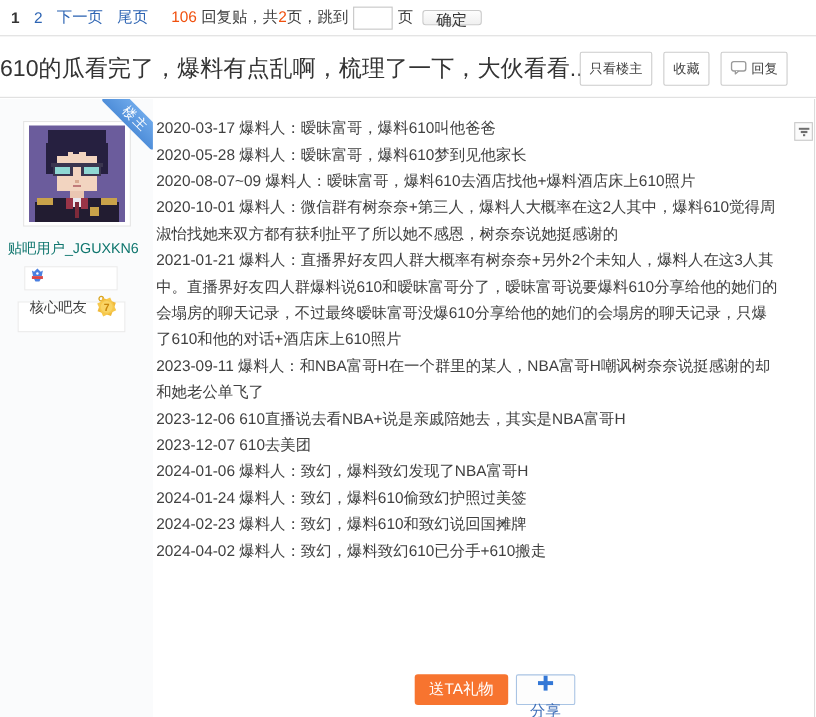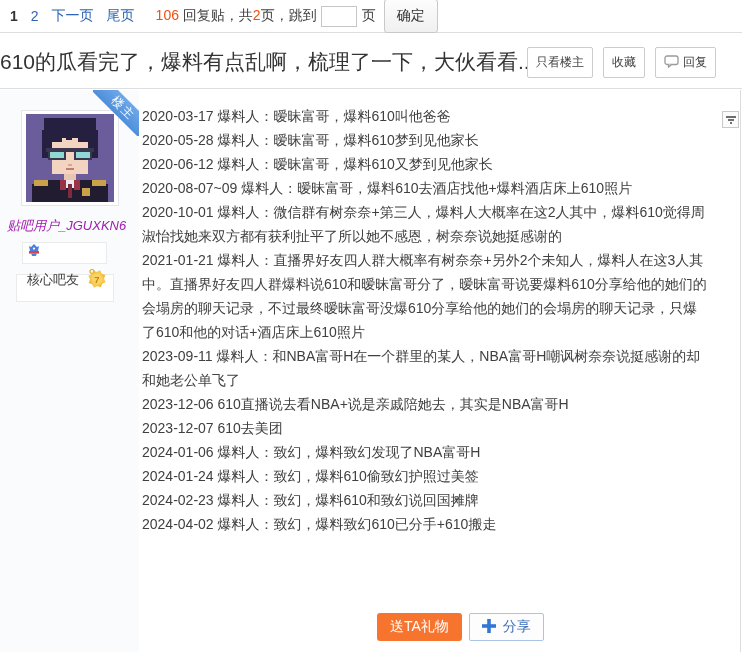--- a/index.html
+++ b/index.html
@@ -22,21 +22,21 @@
   }
   .pager .cur { font-weight:bold; color:#333; margin-right:13px; }
   .pager a.plink { color:#2d64b3; text-decoration:none; margin-right:13px; cursor:pointer; }
   .pager .count-wrap { margin-left:8px; color:#404040; }
   .pager .hl { color:#f0500e; }
   .jump-input {
     width:36px; height:21px; border:1px solid #c6c6c6; margin:0 5px 0 4px;
     font-size:13px; padding:0 3px;
   }
   .confirm-btn {
-    margin-left:8px; height:34px; padding:0 12px;
+    margin-left:8px; height:14px; padding:0 12px;
     background:linear-gradient(#fdfdfd,#f0f0f0);
     border:1px solid #c9c9c9; border-radius:3px;
     font-size:14px; color:#333; cursor:pointer;
     font-family:inherit;
   }
 
   
   .thread-header {
     position:absolute; top:33px; left:0; right:0; height:56px;
     border-bottom:1px solid #dedede;
@@ -68,22 +68,22 @@
     letter-spacing:2px;
   }
   .avatar-box {
     position:absolute; left:21px; top:20px; width:98px; height:96px;
     background:#fff; border:1px solid #e5e5e5;
     display:flex; align-items:center; justify-content:center;
   }
   .avatar-box svg { display:block; }
   .username {
     position:absolute; left:7px; top:127px; width:130px;
-    font-size:13px; color:#a21caf; text-decoration:none;
-    white-space:nowrap; cursor:pointer;font-style:italic;
+    font-size:13px; color:#0f766e; text-decoration:none;
+    white-space:nowrap; cursor:pointer;
   }
   .badge-box {
     position:absolute; left:22px; top:152px; width:85px; height:22px;
     background:#fff; border:1px solid #ebebeb;
     display:flex; align-items:center; padding-left:3px;
   }
   .core-box {
     position:absolute; left:16px; top:184px; width:98px; height:28px;
     background:#fff; border:1px solid #ebebeb;
     display:flex; align-items:center; justify-content:space-between;
@@ -108,21 +108,21 @@
     display:flex; gap:7px; align-items:center;
   }
   .gift-btn {
     height:28px; padding:0 13px; border:none; border-radius:3px;
     background:#f7742f; color:#fff; font-size:14px; cursor:pointer;
     font-family:inherit;
   }
   .share-btn {
     height:28px; padding:0 12px; border:1px solid #a9c4e4; border-radius:2px;
     background:#fdfdfd; color:#3c6db8; font-size:14px; cursor:pointer;
-    display:flex; align-items:center; gap:7px; font-family:inherit;
+    display:flex; align-items:center; gap:7px; font-family:inherit;flex-direction:column;
   }
 </style>
 </head>
 <body>
 
 <div class="pager">
   <span class="cur">1</span>
   <a class="plink">2</a>
   <a class="plink">下一页</a>
   <a class="plink">尾页</a>
@@ -217,21 +217,20 @@
           <circle cx="11" cy="11" r="5.4" fill="#f9d465"></circle>
           <text x="11" y="14.6" font-size="9.5" font-weight="bold" fill="#c8860a" text-anchor="middle" font-family="'Liberation Sans',sans-serif">7</text>
         </svg>
       </span>
     </div>
   </div>
 
   <div class="content">
       <p class="post-line">2020-03-17 爆料人：暧昧富哥，爆料610叫他爸爸</p>
       <p class="post-line">2020-05-28 爆料人：暧昧富哥，爆料610梦到见他家长</p>
-      <p class="post-line">2020-06-12 爆料人：暧昧富哥，爆料610又梦到见他家长</p>
       <p class="post-line">2020-08-07~09 爆料人：暧昧富哥，爆料610去酒店找他+爆料酒店床上610照片</p>
       <p class="post-line">2020-10-01 爆料人：微信群有树奈奈+第三人，爆料人大概率在这2人其中，爆料610觉得周淑怡找她来双方都有获利扯平了所以她不感恩，树奈奈说她挺感谢的</p>
       <p class="post-line">2021-01-21 爆料人：直播界好友四人群大概率有树奈奈+另外2个未知人，爆料人在这3人其中。直播界好友四人群爆料说610和暧昧富哥分了，暧昧富哥说要爆料610分享给他的她们的会塌房的聊天记录，不过最终暧昧富哥没爆610分享给他的她们的会塌房的聊天记录，只爆了610和他的对话+酒店床上610照片</p>
       <p class="post-line">2023-09-11 爆料人：和NBA富哥H在一个群里的某人，NBA富哥H嘲讽树奈奈说挺感谢的却和她老公单飞了</p>
       <p class="post-line">2023-12-06 610直播说去看NBA+说是亲戚陪她去，其实是NBA富哥H</p>
       <p class="post-line">2023-12-07 610去美团</p>
       <p class="post-line">2024-01-06 爆料人：致幻，爆料致幻发现了NBA富哥H</p>
       <p class="post-line">2024-01-24 爆料人：致幻，爆料610偷致幻护照过美签</p>
       <p class="post-line">2024-02-23 爆料人：致幻，爆料610和致幻说回国摊牌</p>
       <p class="post-line">2024-04-02 爆料人：致幻，爆料致幻610已分手+610搬走</p>

